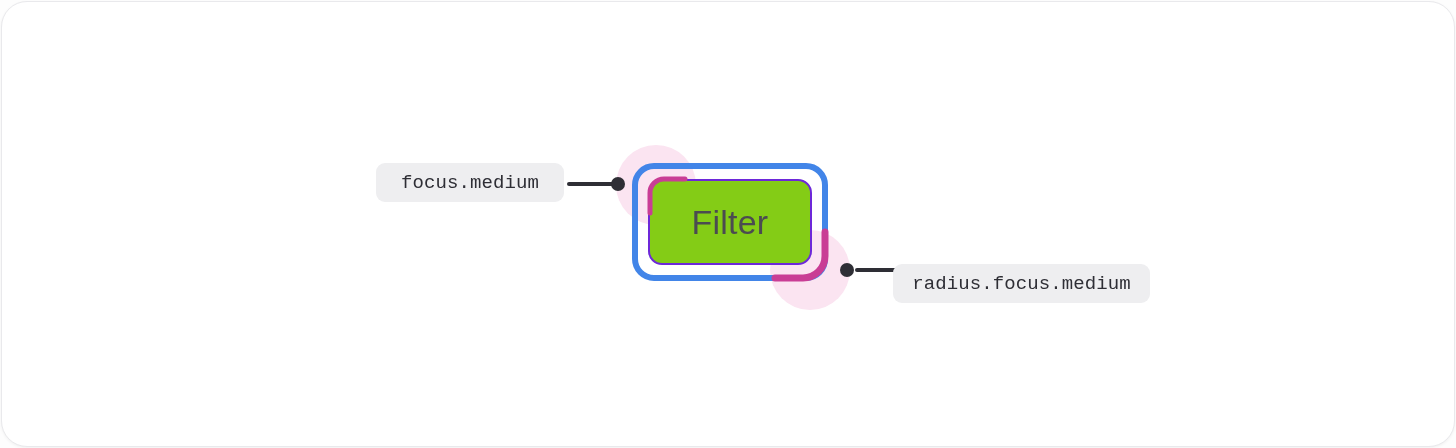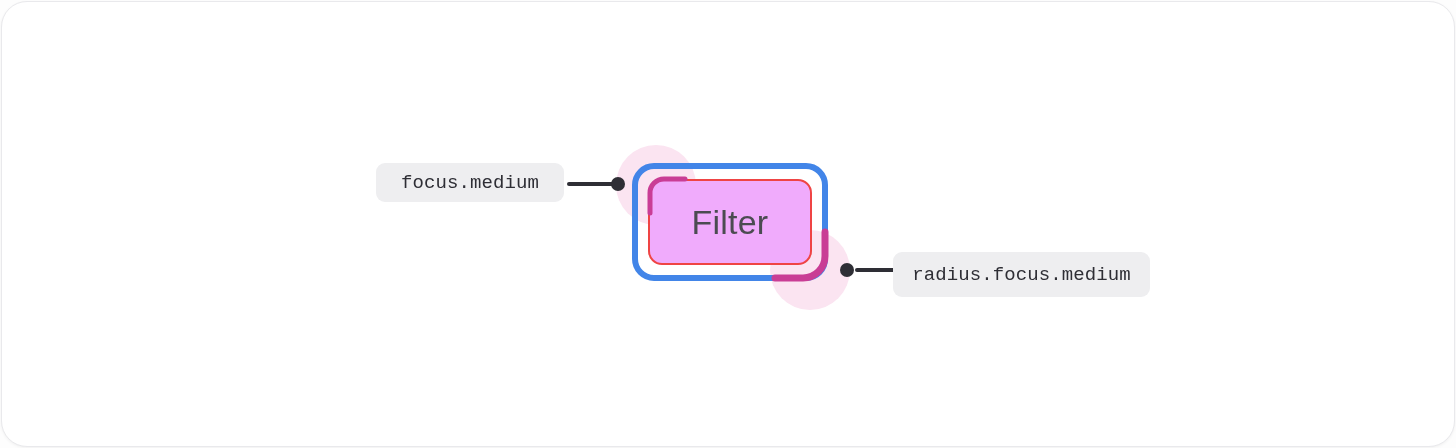--- a/index.html
+++ b/index.html
@@ -72,23 +72,23 @@
   }
 
   
   .filter-button {
     position: absolute;
     left: 648px;
     top: 179px;
     width: 164px;
     height: 86px;
     box-sizing: border-box;
-    border: 2px solid #ef4444;
+    border: 2px solid #6d28d9;
     border-radius: 14px;
-    background: #f0abfc;
+    background: #84cc16;
     display: flex;
     align-items: center;
     justify-content: center;
   }
   .filter-button-label {
     font-family: "Liberation Sans", sans-serif;
     font-size: 34px;
     color: #4b4b51;
     letter-spacing: 0.2px;
     line-height: 1;
@@ -153,23 +153,23 @@
     white-space: nowrap;
   }
   .pill-left {
     left: 376px;
     top: 163px;
     width: 188px;
     height: 39px;
   }
   .pill-right {
     left: 893px;
-    top: 252px;
+    top: 264px;
     width: 257px;
-    height: 45px;
+    height: 39px;
   }
 </style>
 </head>
 <body>
 
 <div class="screen">
   <div class="card"></div>
 
   <div class="diagram">
 

